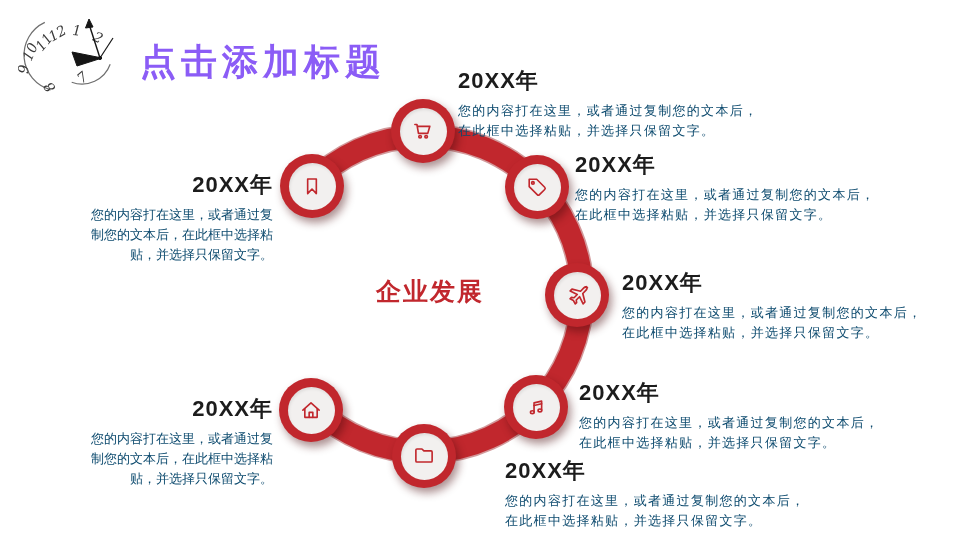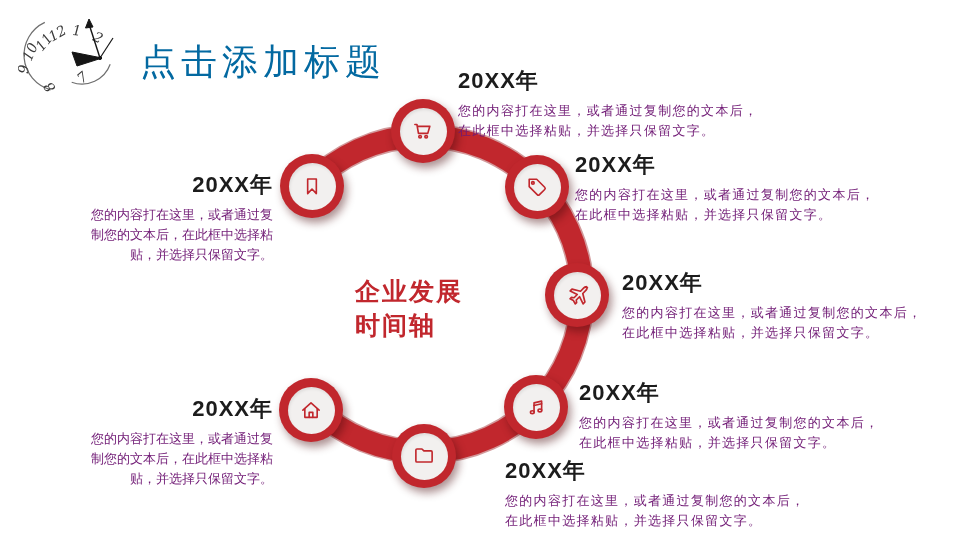--- a/index.html
+++ b/index.html
@@ -1,35 +1,35 @@
 <!DOCTYPE html>
 <html><head>
 <meta charset="utf-8">
 <style>
   html,body{margin:0;padding:0;background:#fff;}
   .slide{position:relative;width:960px;height:540px;background:#ffffff;overflow:hidden;
          font-family:"Liberation Sans",sans-serif;}
-  .title{position:absolute;left:140px;top:40px;font-size:36px;font-weight:normal;
-         color:#0369a1;letter-spacing:5px;line-height:44px;}
+  .title{position:absolute;left:140px;top:40px;font-size:36px;font-weight:bold;
+         color:#8b5cf6;letter-spacing:5px;line-height:44px;}
   .ribbon-svg,.clock-svg{position:absolute;}
   .ribbon-svg{left:0;top:0;z-index:1;}
   .clock-svg{left:16px;top:2px;z-index:0;}
-  .center-label{position:absolute;left:355px;top:274px;width:150px;z-index:2;
+  .center-label{position:absolute;left:355px;top:274px;width:150px;text-align:center;z-index:2;
          color:#c1272d;font-size:25px;font-weight:bold;line-height:34px;letter-spacing:2px;}
   .node{position:absolute;width:64px;height:64px;border-radius:50%;background:#c1272d;z-index:3;
          display:flex;align-items:center;justify-content:center;
          box-shadow:3px 5px 9px rgba(70,8,10,.45);}
   .node-inner{width:47px;height:47px;border-radius:50%;background:#f2f0ef;
          display:flex;align-items:center;justify-content:center;
          box-shadow:inset 1px 2px 3px rgba(0,0,0,.08);}
   .node-inner svg{stroke:#c1272d;fill:none;stroke-width:1.5;stroke-linejoin:round;stroke-linecap:round;}
   .tblock{position:absolute;z-index:4;}
   .tblock .year{font-size:22px;font-weight:bold;color:#1c1c1c;line-height:26px;
          margin:10px 0 7px 0;letter-spacing:1px;}
-  .tblock .desc{font-size:13px;color:#701a75;line-height:20px;}
+  .tblock .desc{font-size:13px;color:#0c4a6e;line-height:20px;}
   .right-col .desc{letter-spacing:1.3px;}
   .align-right{text-align:right;}
   .clock-svg text{font-family:"DejaVu Serif",serif;font-style:italic;font-size:14px;fill:#3a3a3a;}
   .clock-svg .face{stroke:#6f6f6f;fill:none;stroke-width:1.2;}
   .clock-svg .hand{stroke:#151515;fill:#151515;}
 </style>
 </head>
 <body>
 
 <div class="slide">
@@ -54,21 +54,20 @@
 
   <div class="title">点击添加标题</div>
 
   <svg class="ribbon-svg" width="960" height="540" viewBox="0 0 960 540">
     <path d="M 310.3 184.2 A 158 158 0 1 1 314.2 407.6" fill="none" stroke="#9c1c22" stroke-width="25" opacity="0.45"></path>
     <path d="M 310.3 184.2 A 158 158 0 1 1 314.2 407.6" fill="none" stroke="#c1272d" stroke-width="22"></path>
   </svg>
 
   <div class="center-label">
     <div>企业发展</div>
-    <div>时间轴</div>
   </div>
 
   <div class="node" style="left:391px;top:99px;">
     <div class="node-inner">
       <svg width="26" height="26" viewBox="0 0 24 24">
         <path d="M4.5 6h1.9l1.4 8.2h8.6l1.9-6.5H7.1"></path>
         <circle cx="9.3" cy="17.3" r="1.2"></circle>
           <circle cx="14.9" cy="17.3" r="1.2"></circle>
       </svg>
     </div>

